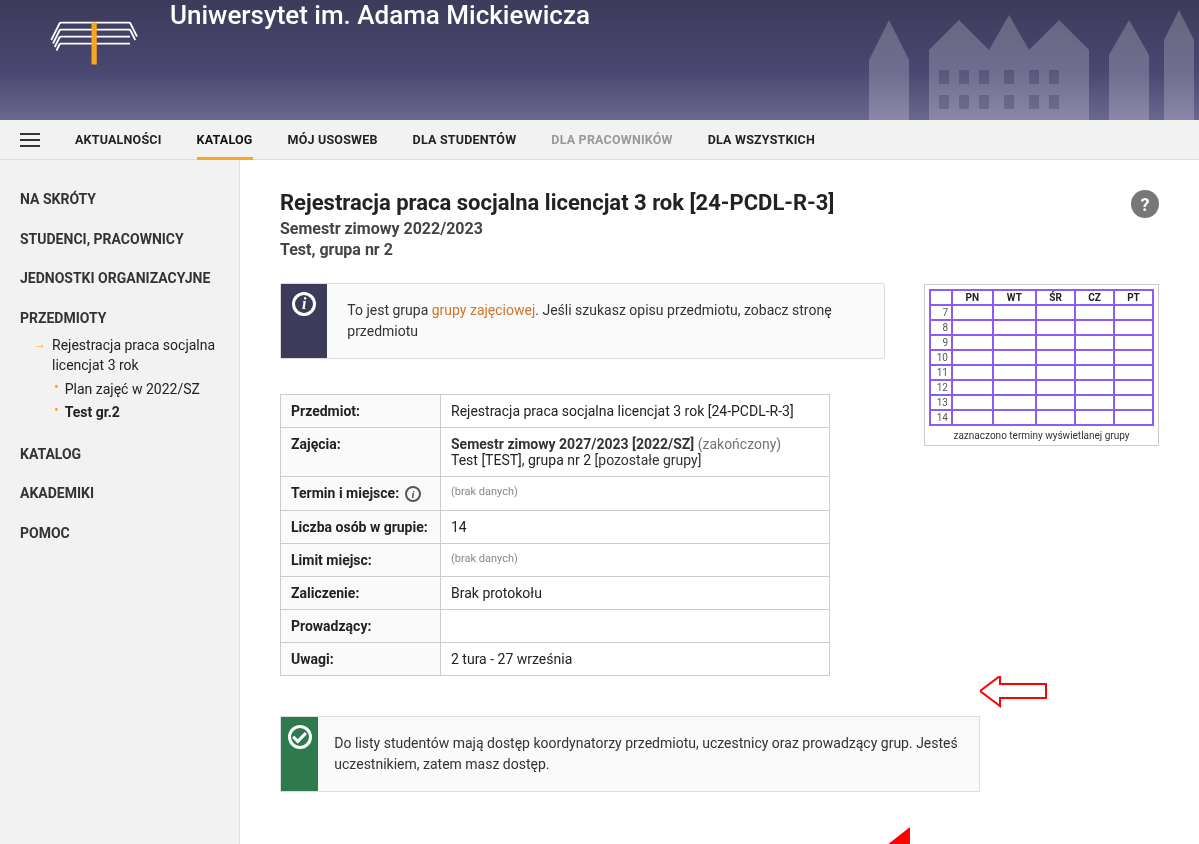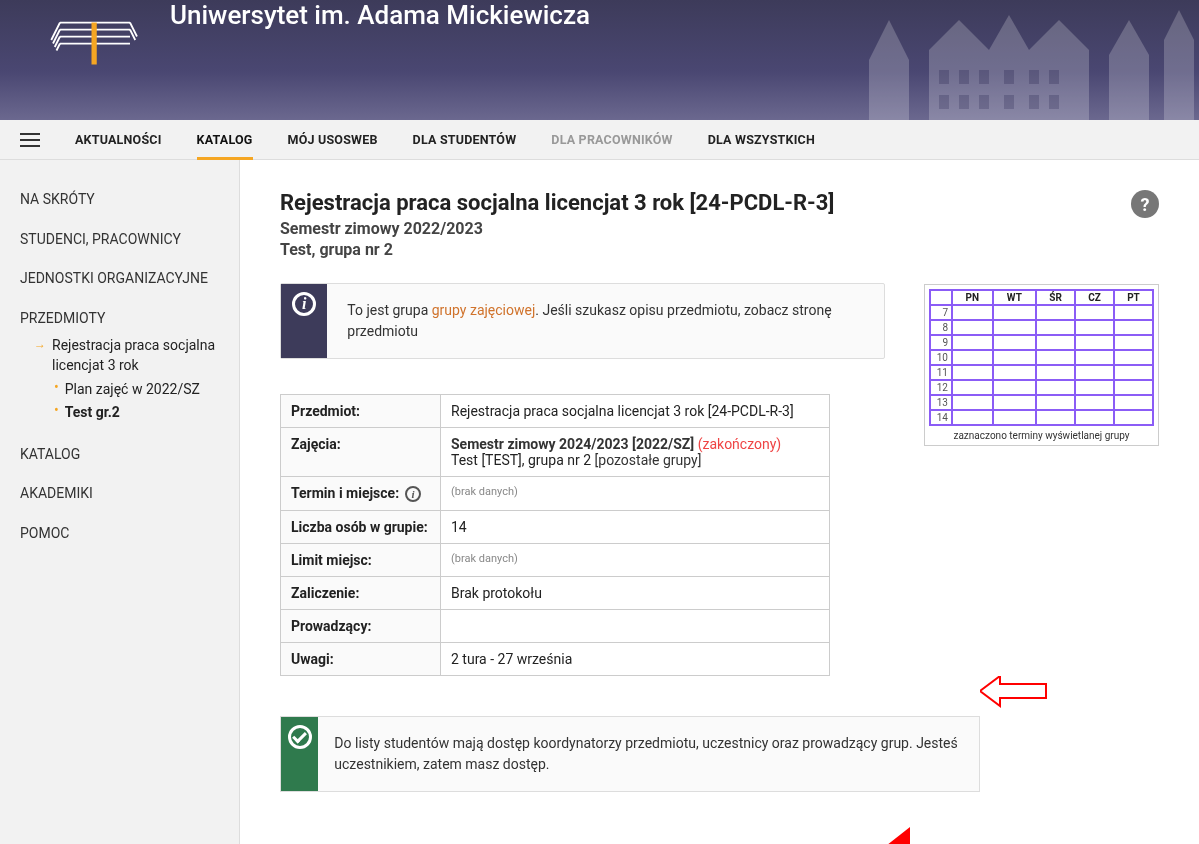--- a/index.html
+++ b/index.html
@@ -10,21 +10,21 @@
 .uni-title { color:#fff; font-size:26px; font-weight:500; margin-left:10px; }
 .topnav { background:#f2f2f2; border-bottom:1px solid #ddd; display:flex; align-items:center; height:40px; padding:0 20px; gap:35px; }
 .menu-icon { width:20px; height:14px; display:flex; flex-direction:column; justify-content:space-between; cursor:pointer; }
 .menu-icon span { display:block; height:2px; background:#333; }
 .topnav a { font-size:12.5px; font-weight:700; color:#222; text-decoration:none; letter-spacing:.2px; cursor:pointer; }
 .topnav a.active { color:#111; border-bottom:3px solid #f5a623; padding-bottom:10px; margin-bottom:-12px; }
 .topnav a.disabled { color:#999; }
 .layout { display:flex; }
 .sidebar { width:240px; background:#f2f2f2; border-right:1px solid #ddd; padding:30px 20px; font-size:14px; }
 .sidebar .sec { margin-bottom:20px; }
-.sidebar .sec-title { color:#333; font-weight:400; cursor:pointer; line-height:1.4; }
+.sidebar .sec-title { color:#333; font-weight:700; cursor:pointer; line-height:1.4; }
 .tree { margin-top:6px; }
 .tree .item { display:flex; gap:6px; padding:2px 0; cursor:pointer; line-height:1.4; }
 .tree .item.lv1 { padding-left:14px; }
 .tree .item.lv2 { padding-left:34px; }
 .tree .bullet-arrow { color:#f5a623; font-size:12px; }
 .tree .bullet-dot { color:#f5a623; font-size:14px; line-height:1; }
 .tree .current { font-weight:700; }
 .main { flex:1; background:#fff; padding:30px 40px; position:relative; min-height:720px; }
 .page-title { font-size:22px; font-weight:700; color:#222; }
 .page-sub1 { font-size:16px; font-weight:700; color:#444; margin-top:4px; }
@@ -39,21 +39,21 @@
 .sched-table { width:100%; border-collapse:collapse; }
 .sched-table th,.sched-table td { border:2px solid #8b5cf6; padding:1px 3px; text-align:center; font-weight:400; }
 .sched-table th { font-weight:700; }
 .sched-table td.hour { text-align:right; width:22px; color:#555; }
 .sched-caption { text-align:center; font-size:10px; color:#333; margin-top:4px; }
 table.details { width:550px; border-collapse:collapse; margin-top:35px; font-size:14px; }
 table.details th, table.details td { border:1px solid #ccc; padding:8px 10px; text-align:left; vertical-align:top; }
 table.details th { background:#fafafa; font-weight:700; width:160px; }
 .nodata { color:#888; font-size:11px; }
 .sem-link { font-weight:700; color:#333; }
-.zak { color:#ef4444; }
+.zak { color:#737373; }
 .other-groups { color:#333; }
 .info-inline { display:inline-flex; width:16px; height:16px; border:2px solid #555; border-radius:50%; align-items:center; justify-content:center; font-size:11px; font-weight:700; font-family:serif; font-style:italic; color:#555; margin-left:6px; }
 .ok-box { display:flex; margin-top:40px; border:1px solid #ddd; background:#fafafa; max-width:700px; }
 .ok-side { width:50px; background:#2f7a4d; display:flex; align-items:flex-start; justify-content:center; padding-top:8px; }
 .ok-side .circ { width:24px; height:24px; border:3px solid #fff; border-radius:50%; display:flex; align-items:center; justify-content:center; }
 .ok-side .circ::after { content:""; width:10px; height:5px; border-left:3px solid #fff; border-bottom:3px solid #fff; transform:rotate(-45deg); margin-top:-3px; }
 .ok-body { padding:16px 16px; font-size:14px; color:#333; line-height:1.5; }
 .annot-arrow-sm { position:absolute; left:740px; top:516px; }
 .annot-arrow-lg { position:absolute; left:600px; top:662px; }
 </style>
@@ -259,21 +259,21 @@
 
     <table class="details">
       <tbody>
           <tr>
             <th>Przedmiot:</th>
             <td>Rejestracja praca socjalna licencjat 3 rok [24-PCDL-R-3]</td>
           </tr>
       <tr>
             <th>Zajęcia:</th>
         <td>
-          <span class="sem-link">Semestr zimowy 2024/2023 [2022/SZ]</span>
+          <span class="sem-link">Semestr zimowy 2027/2023 [2022/SZ]</span>
           <span class="zak">(zakończony)</span><br>
           <span>Test [TEST], grupa nr 2 </span><span class="other-groups">[pozostałe grupy]</span>
         </td>
           </tr>
       <tr>
             <th><span>Termin i miejsce:</span><span class="info-inline">i</span></th>
             <td class="nodata">(brak danych)</td>
           </tr>
       <tr>
             <th>Liczba osób w grupie:</th>

